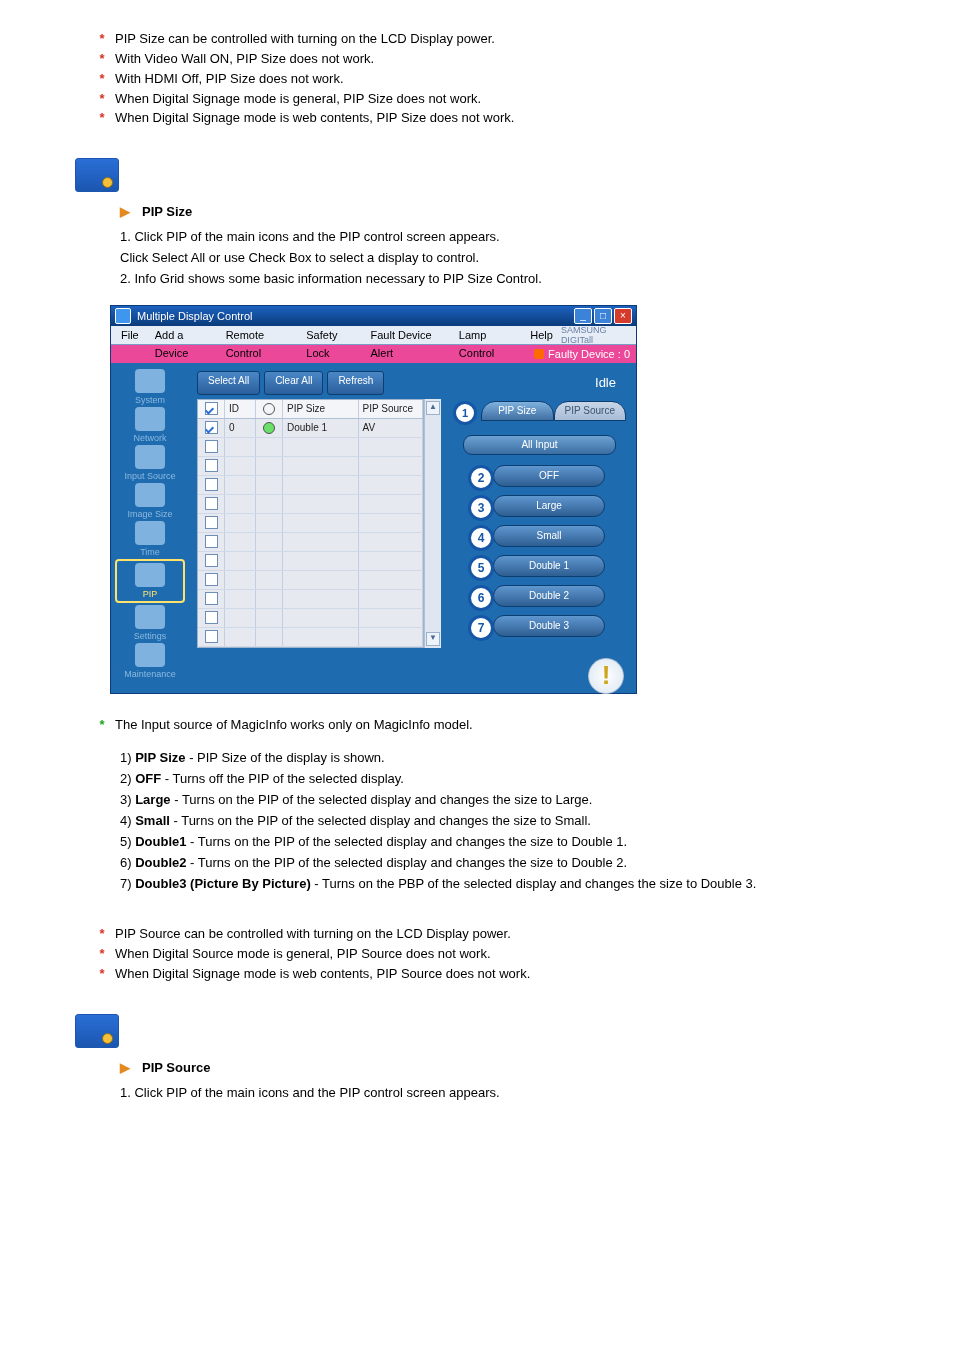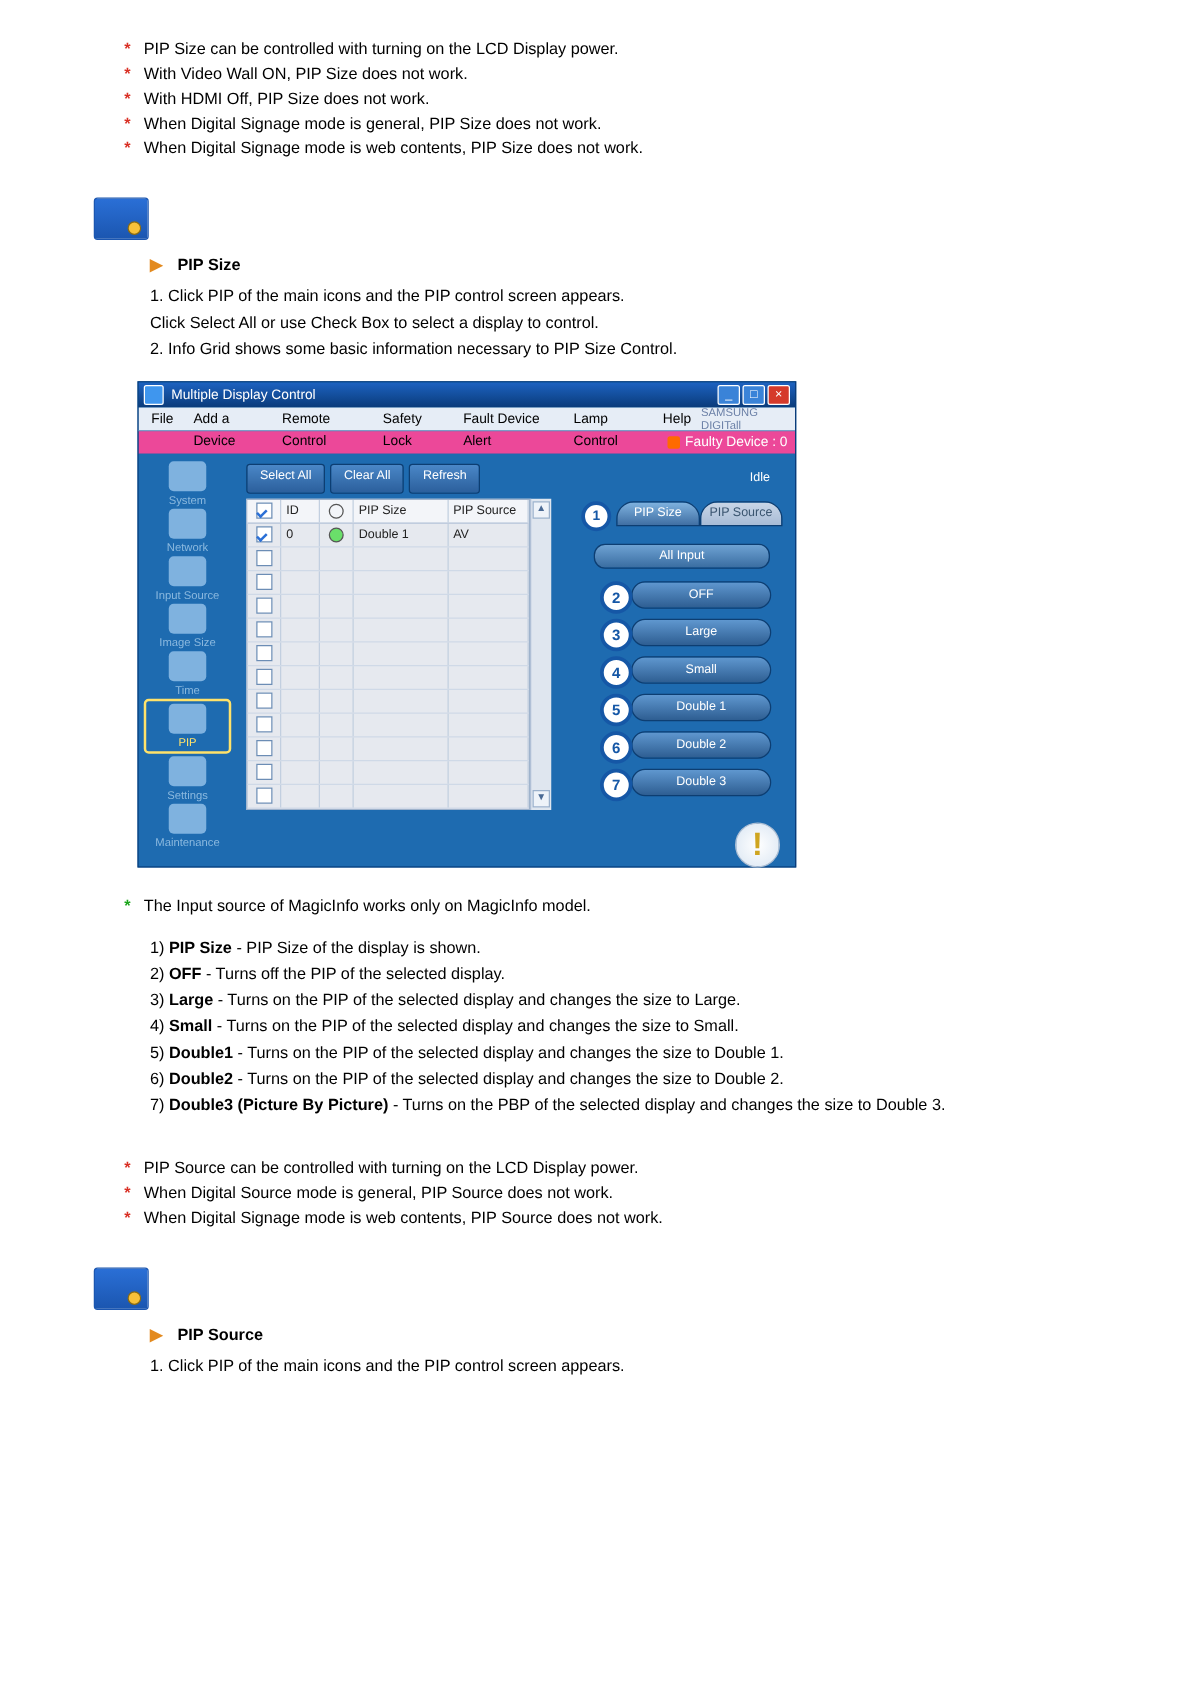--- a/index.html
+++ b/index.html
@@ -31,22 +31,22 @@
   .faultybar .dot{display:inline-block;width:10px;height:10px;background:#ff6a00;border-radius:2px;margin-right:4px;vertical-align:middle;}
   .appbody{display:flex;background:#1e6bb0;height:330px;}
   .sidebar{width:78px;display:flex;flex-direction:column;align-items:center;padding-top:6px;gap:0;}
   .sideitem{width:66px;text-align:center;color:#8bb9df;font-size:9px;margin-bottom:2px;}
   .sideitem .ic{width:30px;height:24px;margin:0 auto 2px auto;background:#7fb2df;border-radius:4px;}
   .sideitem.active{border:2px solid #ffe26a;border-radius:4px;padding:2px 0;}
   .sideitem.active .lab{color:#ffe26a;}
   .main{flex:1;display:flex;flex-direction:column;padding:4px;}
   .toolbar{display:flex;gap:4px;align-items:center;margin:4px 0 4px 4px;}
   .btn{background:linear-gradient(#4a87c7,#2b5f9c);color:#fff;border:1px solid #0d3e72;border-radius:3px;padding:2px 10px;height:18px;line-height:14px;font-size:10px;}
-  .toolbar .idle{margin-left:auto;margin-right:6px;color:#fff;font-size:10px;padding:2px 10px;}
-  .cols{display:flex;gap:22px;flex:1;padding:0 4px 4px 4px;}
+  .toolbar .idle{margin-left:auto;margin-right:6px;color:#fff;font-size:13px;padding:2px 10px;}
+  .cols{display:flex;gap:10px;flex:1;padding:0 4px 4px 4px;}
   .grid{background:#e6e9ef;border:1px solid #9fb3cc;width:225px;display:flex;flex-direction:column;}
   .gheadrow{display:flex;height:18px;border-bottom:1px solid #b0c0d6;background:#f3f5f9;}
   .gcell{border-right:1px solid #c2cfe0;display:flex;align-items:center;padding:0 4px;font-size:10px;color:#222;}
   .g-chk{width:18px;justify-content:center;}
   .g-id{width:22px;}
   .g-st{width:18px;justify-content:center;}
   .g-size{flex:1.2;}
   .g-src{flex:1;}
   .grow{display:flex;height:18px;border-bottom:1px solid #cfd9e7;}
   .chk{width:11px;height:11px;border:1px solid #6c8db5;background:#fff;position:relative;}

